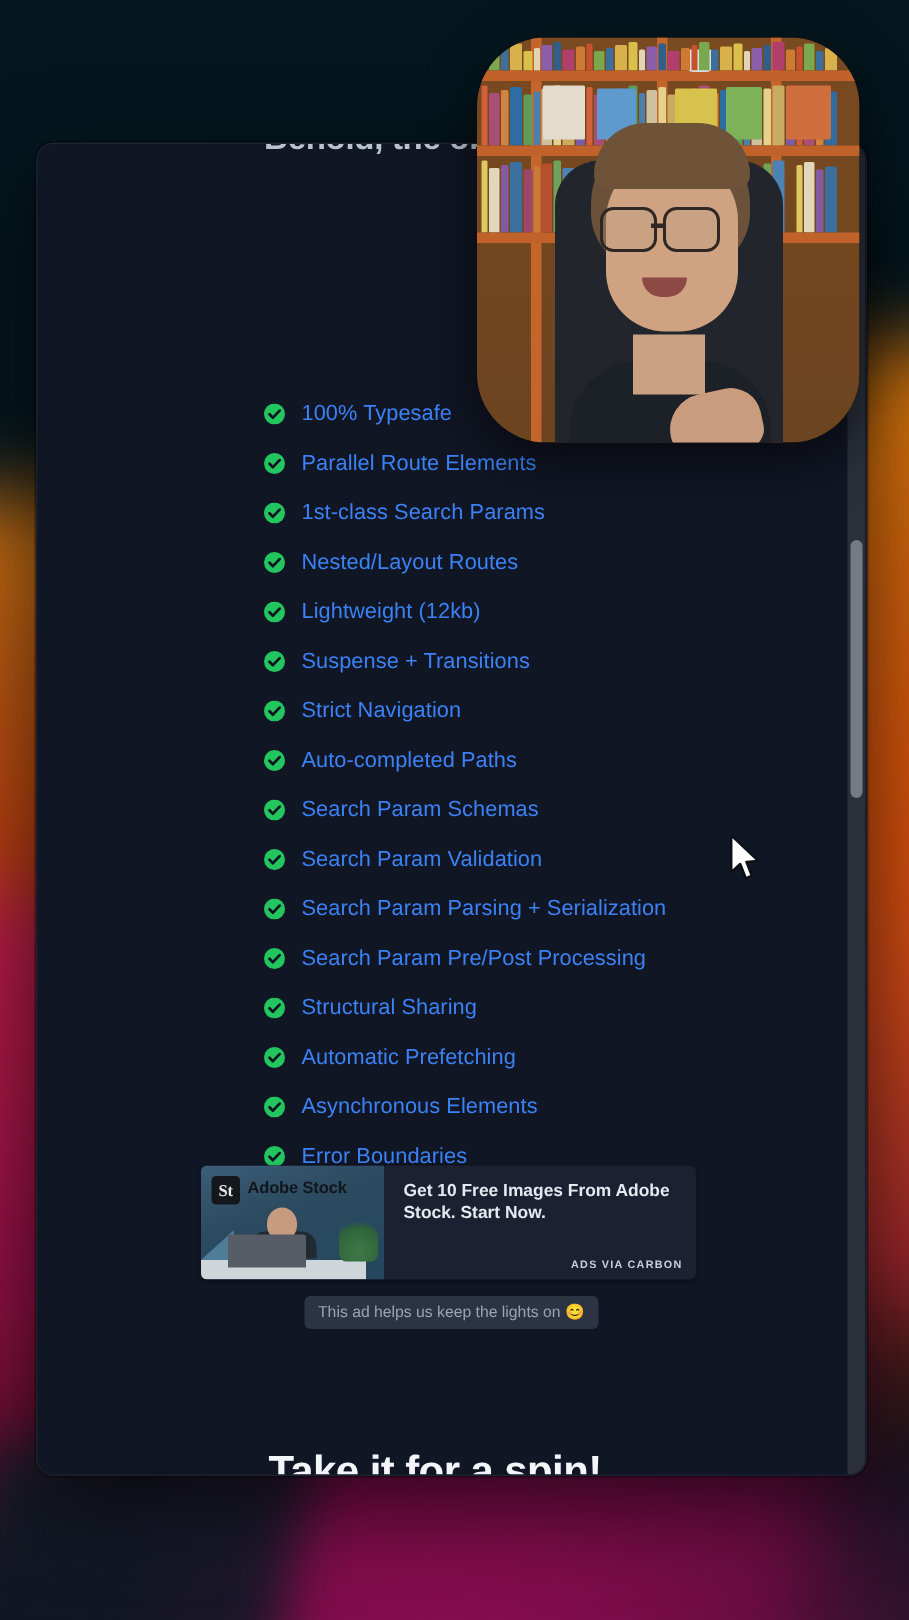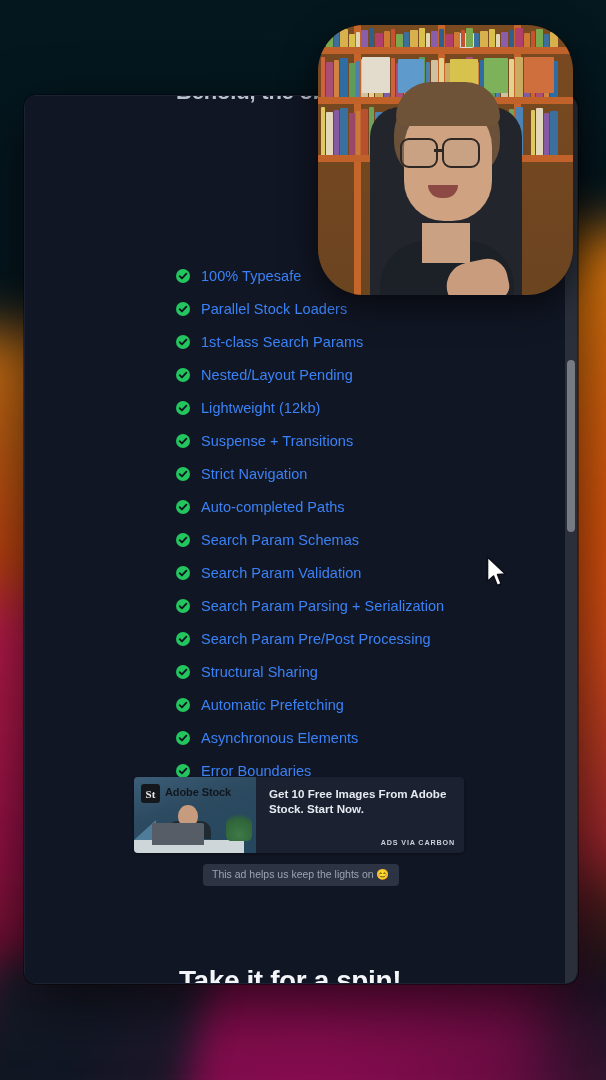--- a/index.html
+++ b/index.html
@@ -426,39 +426,39 @@
             </span>
             <span class="feature-label">100% Typesafe</span>
           </div>
           <div class="feature-row">
             <span>
               <svg class="check-icon" viewBox="0 0 16 16" xmlns="http://www.w3.org/2000/svg">
                 <circle cx="8" cy="8" r="8" fill="#22c55e"></circle>
                 <path d="M4.2 8.2 L6.8 10.8 L11.9 5.4" fill="none" stroke="#0f1420" stroke-width="2.1" stroke-linecap="round" stroke-linejoin="round"></path>
               </svg>
             </span>
-            <span class="feature-label">Parallel Stock Loaders</span>
+            <span class="feature-label">Parallel Route Elements</span>
           </div>
           <div class="feature-row">
             <span>
               <svg class="check-icon" viewBox="0 0 16 16" xmlns="http://www.w3.org/2000/svg">
                 <circle cx="8" cy="8" r="8" fill="#22c55e"></circle>
                 <path d="M4.2 8.2 L6.8 10.8 L11.9 5.4" fill="none" stroke="#0f1420" stroke-width="2.1" stroke-linecap="round" stroke-linejoin="round"></path>
               </svg>
             </span>
             <span class="feature-label">1st-class Search Params</span>
           </div>
           <div class="feature-row">
             <span>
               <svg class="check-icon" viewBox="0 0 16 16" xmlns="http://www.w3.org/2000/svg">
                 <circle cx="8" cy="8" r="8" fill="#22c55e"></circle>
                 <path d="M4.2 8.2 L6.8 10.8 L11.9 5.4" fill="none" stroke="#0f1420" stroke-width="2.1" stroke-linecap="round" stroke-linejoin="round"></path>
               </svg>
             </span>
-            <span class="feature-label">Nested/Layout Pending</span>
+            <span class="feature-label">Nested/Layout Routes</span>
           </div>
           <div class="feature-row">
             <span>
               <svg class="check-icon" viewBox="0 0 16 16" xmlns="http://www.w3.org/2000/svg">
                 <circle cx="8" cy="8" r="8" fill="#22c55e"></circle>
                 <path d="M4.2 8.2 L6.8 10.8 L11.9 5.4" fill="none" stroke="#0f1420" stroke-width="2.1" stroke-linecap="round" stroke-linejoin="round"></path>
               </svg>
             </span>
             <span class="feature-label">Lightweight (12kb)</span>
           </div>

